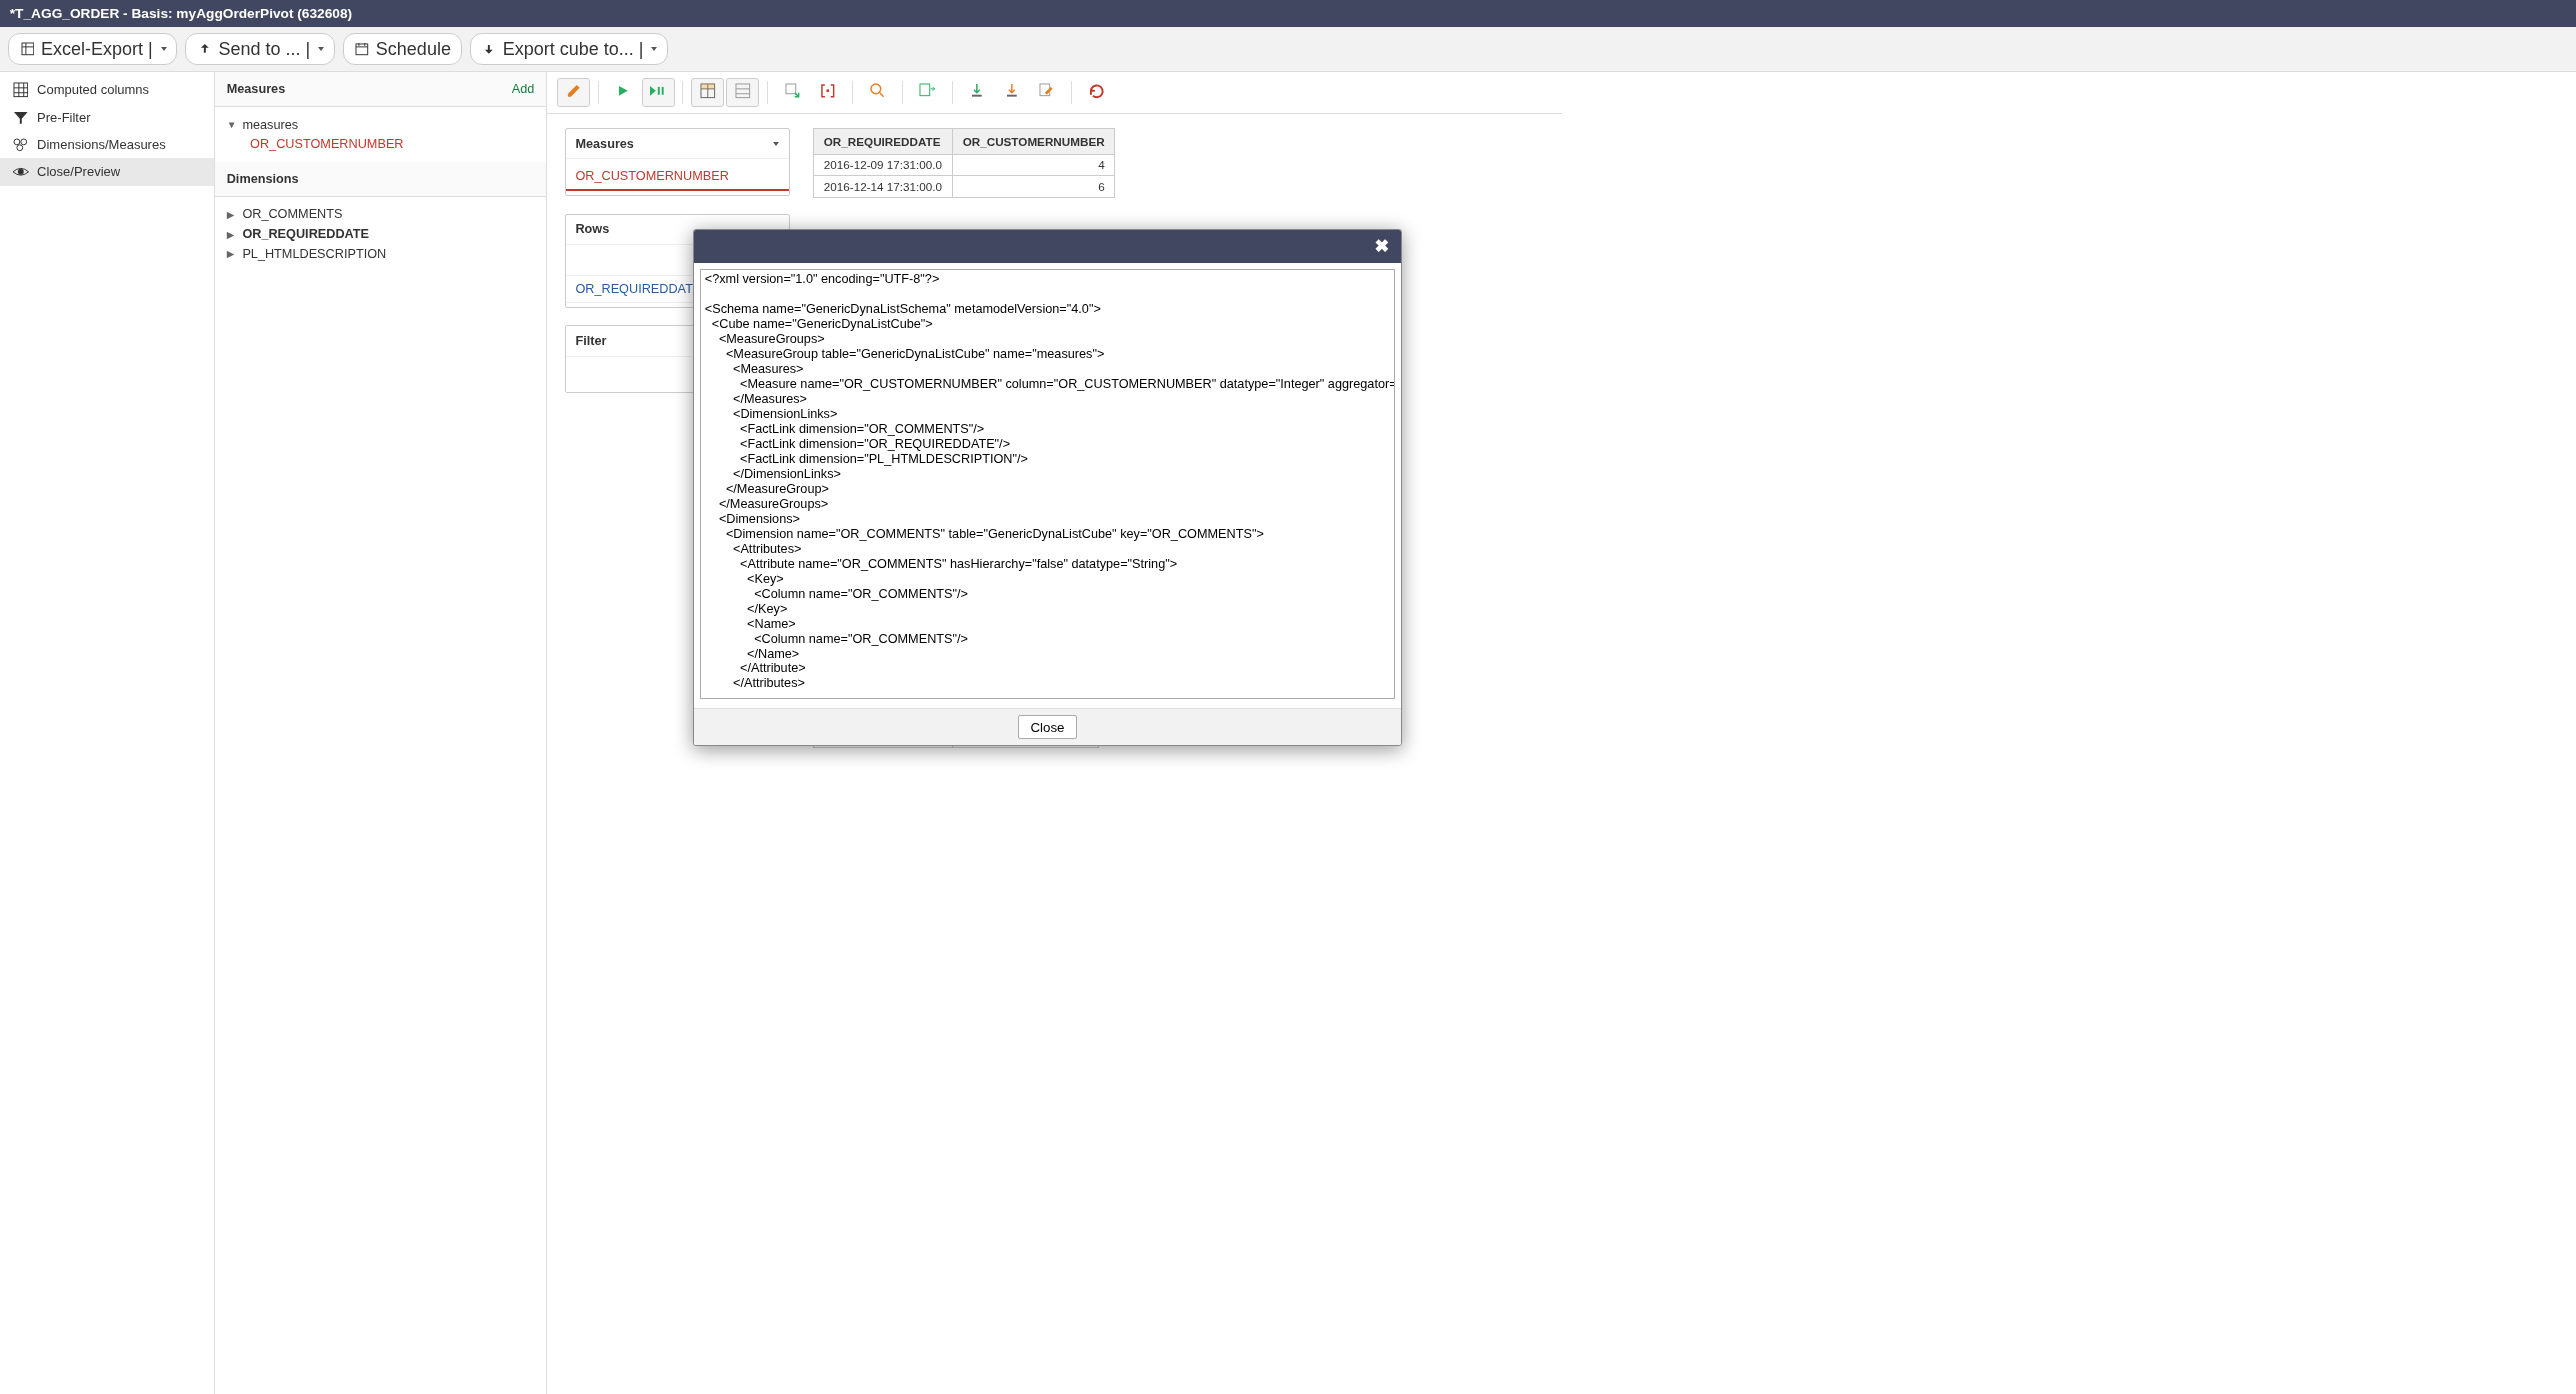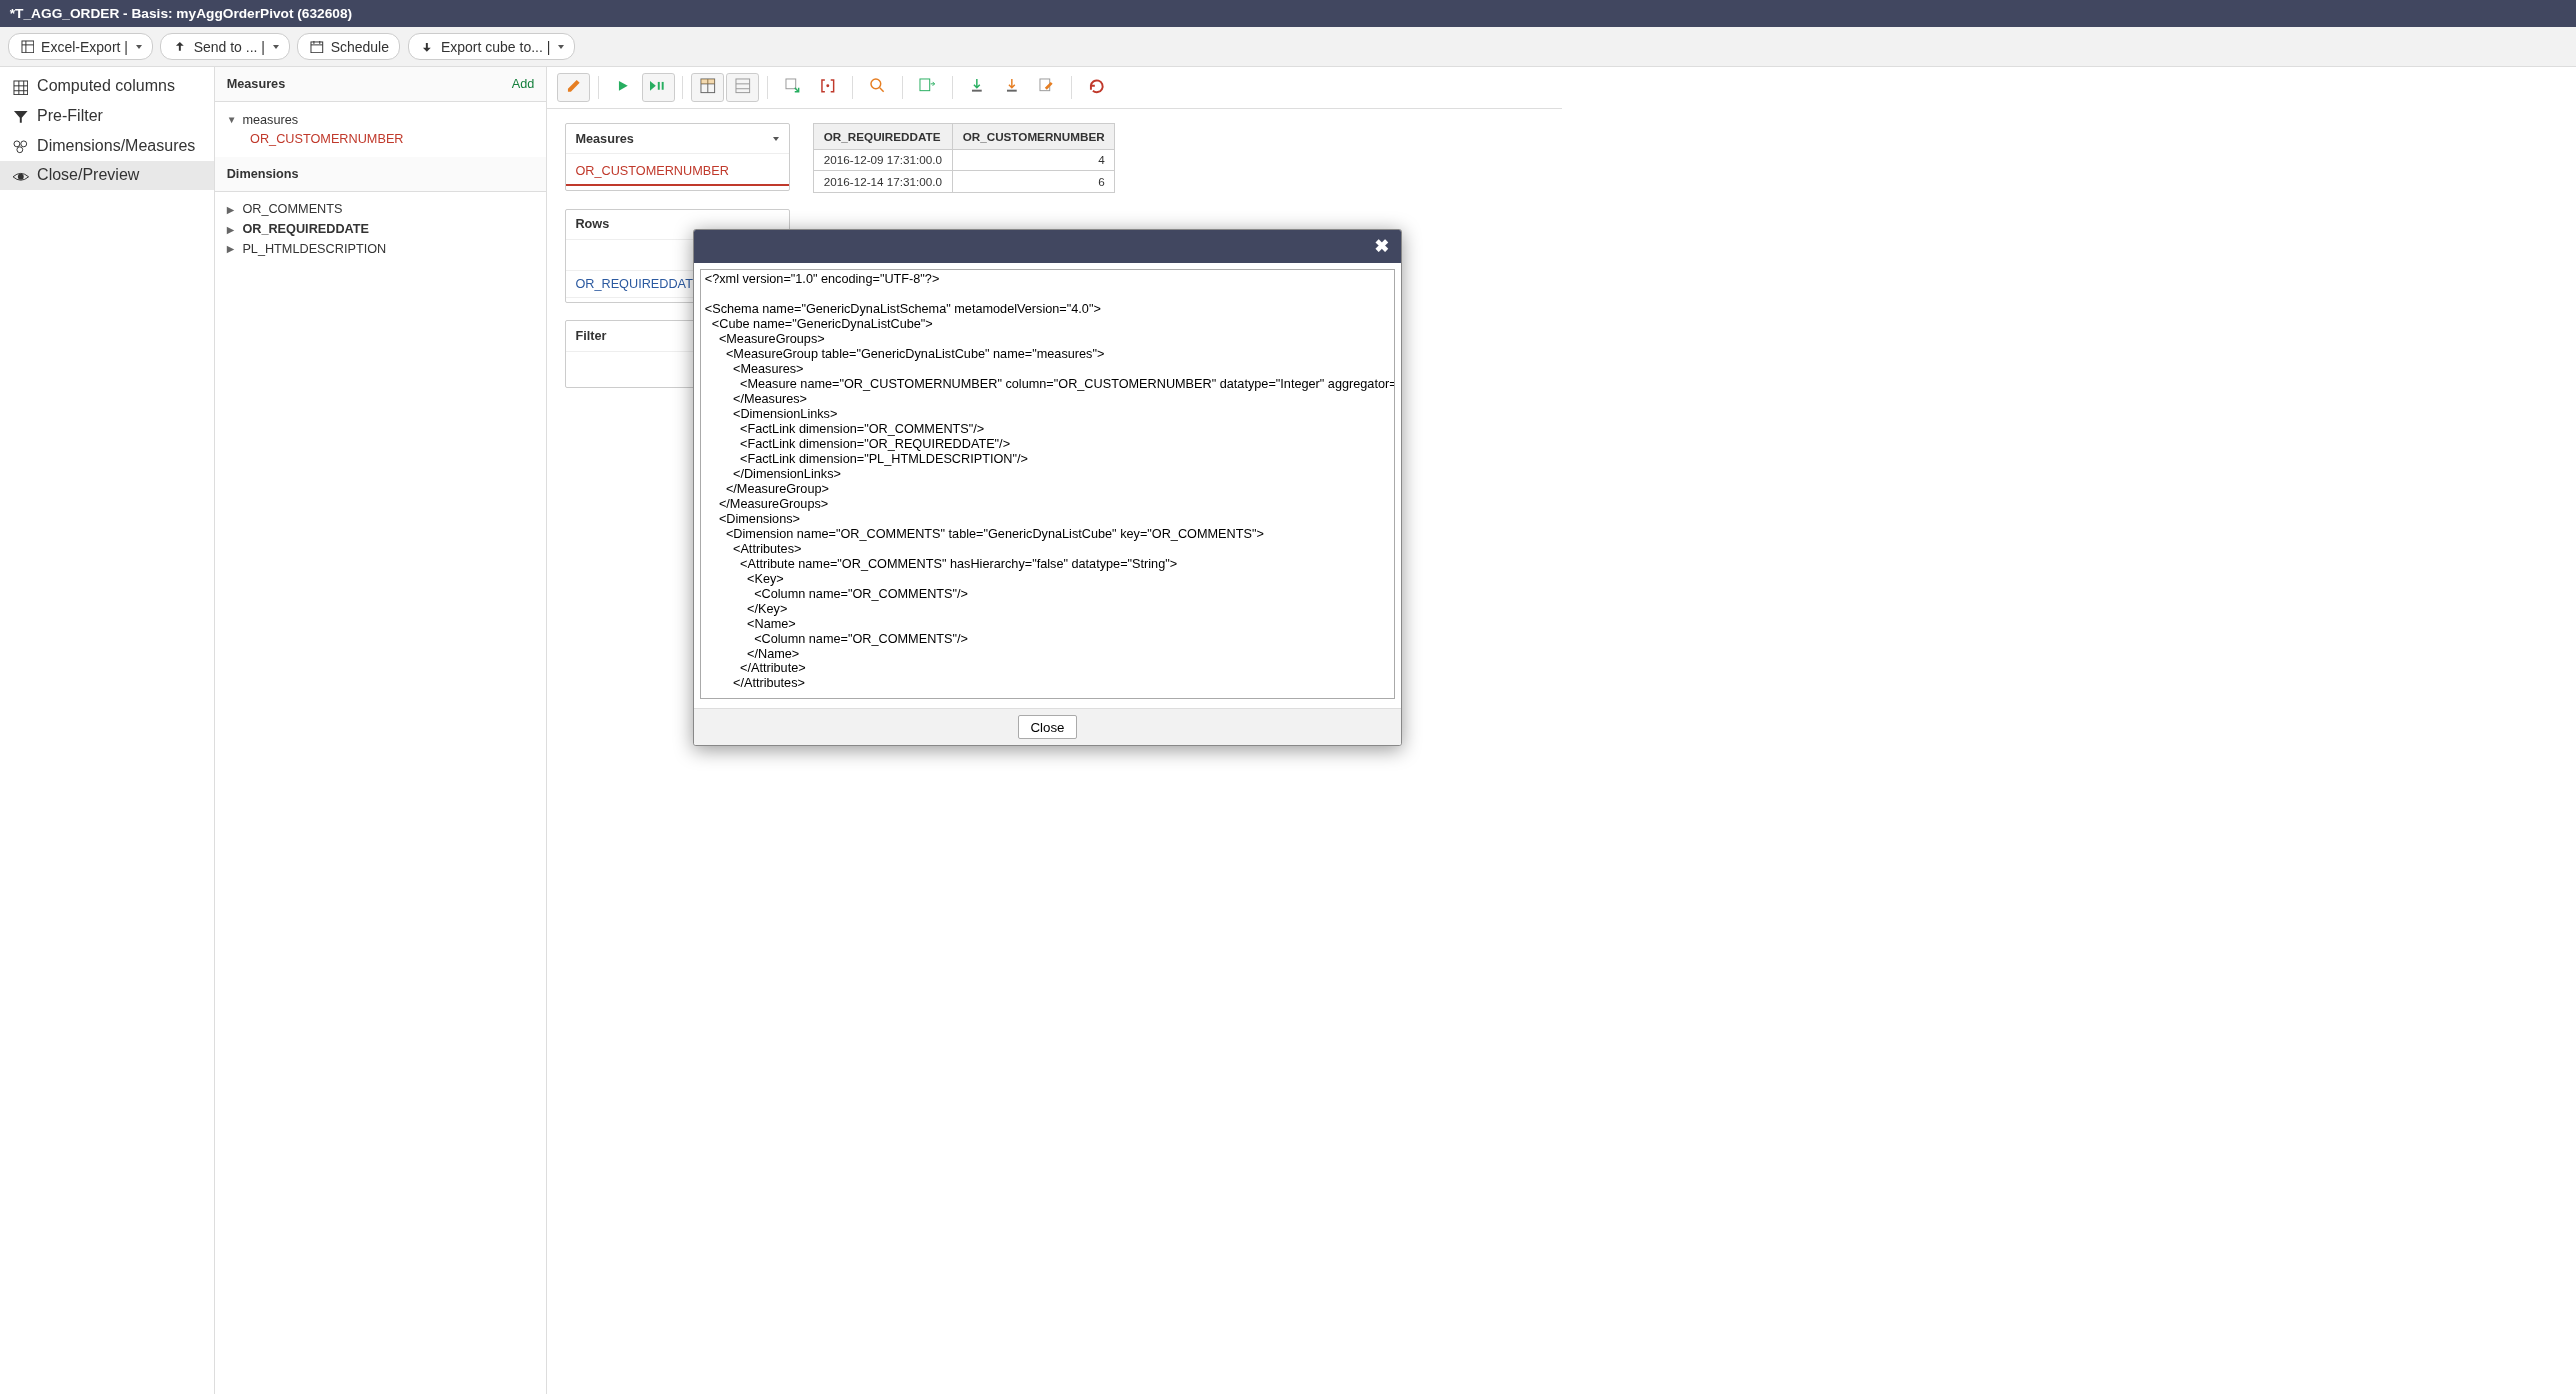--- a/index.html
+++ b/index.html
@@ -1,27 +1,27 @@
 <!DOCTYPE html>
 <html><head>
 <meta charset="utf-8">
 <style>
 * { box-sizing: border-box; margin: 0; padding: 0; }
 body { font-family: Arial, Helvetica, sans-serif; font-size: 12.7px; color: #333; background: #fff; overflow: hidden; }
 
 .titlebar { background: #414760; color: #fff; padding: 5.9px 9.8px; font-size: 13.7px; font-weight: bold; }
 
 .toolbar1 { background: #f2f2f2; border-bottom: 1px solid #ddd; padding: 5.9px 7.8px; display: flex; gap: 7.8px; }
-.toolbar1-btn { display: inline-flex; align-items: center; background: #fff; border: 1px solid #ccc; border-radius: 12px; padding: 4.9px 9.8px; cursor: pointer; font-size: 14px; gap: 4.9px; }
+.toolbar1-btn { display: inline-flex; align-items: center; background: #fff; border: 1px solid #ccc; border-radius: 12px; padding: 4.9px 9.8px; cursor: pointer; font-size: 18px; gap: 4.9px; }
 .caret-dn { width: 0; height: 0; border-left: 3.9px solid transparent; border-right: 3.9px solid transparent; border-top: 4.9px solid #555; margin-left: 2.9px; }
 
 .main { display: flex; height: calc(100vh - 62px); }
 
 .sidebar { width: 215px; border-right: 1px solid #ddd; background: #fff; padding-top: 3.9px; }
-.sidebar-item { display: flex; align-items: flex-end; gap: 7.8px; padding: 5.9px 11.7px; cursor: pointer; font-size: 16px; }
+.sidebar-item { display: flex; align-items: flex-start; gap: 7.8px; padding: 5.9px 11.7px; cursor: pointer; font-size: 13px; }
 .sidebar-item.active { background: #e8e8e8; }
 .side-icon { width: 17.6px; display: inline-flex; justify-content: center; }
 
 .config-col { width: 332px; border-right: 1px solid #ddd; display: flex; flex-direction: column; }
 .section-head { display: flex; justify-content: space-between; align-items: center; padding: 9.8px 11.7px; border-bottom: 1px solid #ddd; background: #fafafa; font-weight: bold; }
 .section-head .add-link { font-weight: normal; color: #15803d; cursor: pointer; }
 .tree { padding: 7.8px 11.7px; }
 .tree-row { display: flex; align-items: center; gap: 5.9px; padding: 2.9px 0; cursor: pointer; }
 .tree-caret { width: 9.8px; color: #666; font-size: 9.8px; }
 .tree-label { color: #333; }

